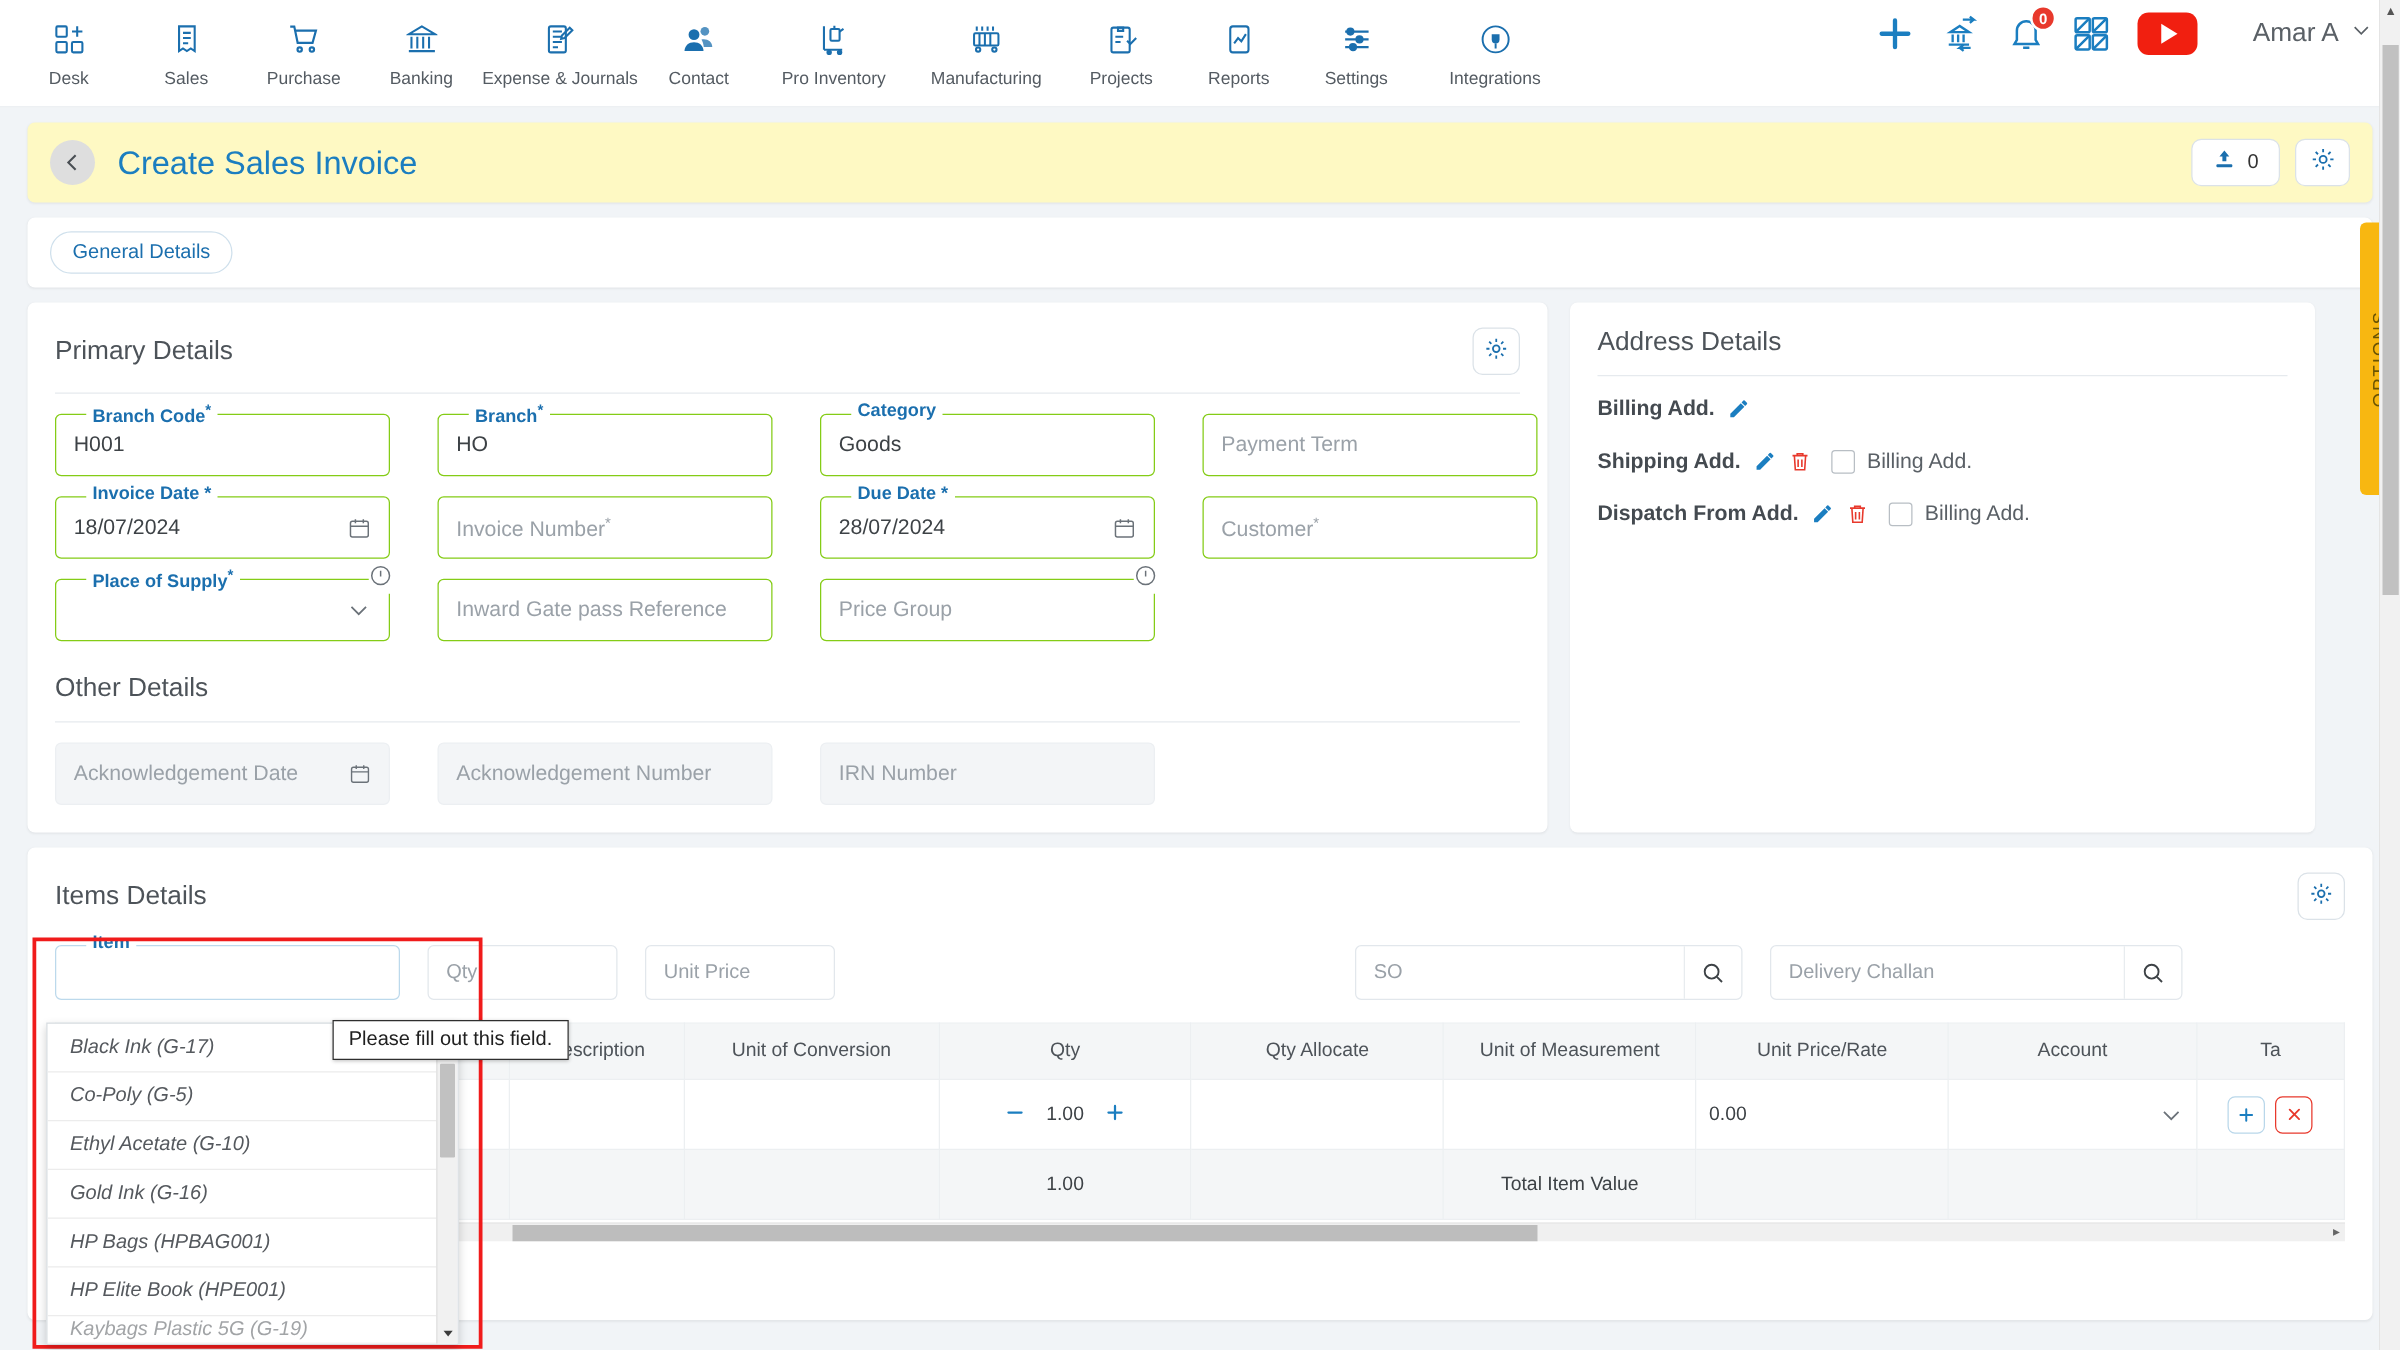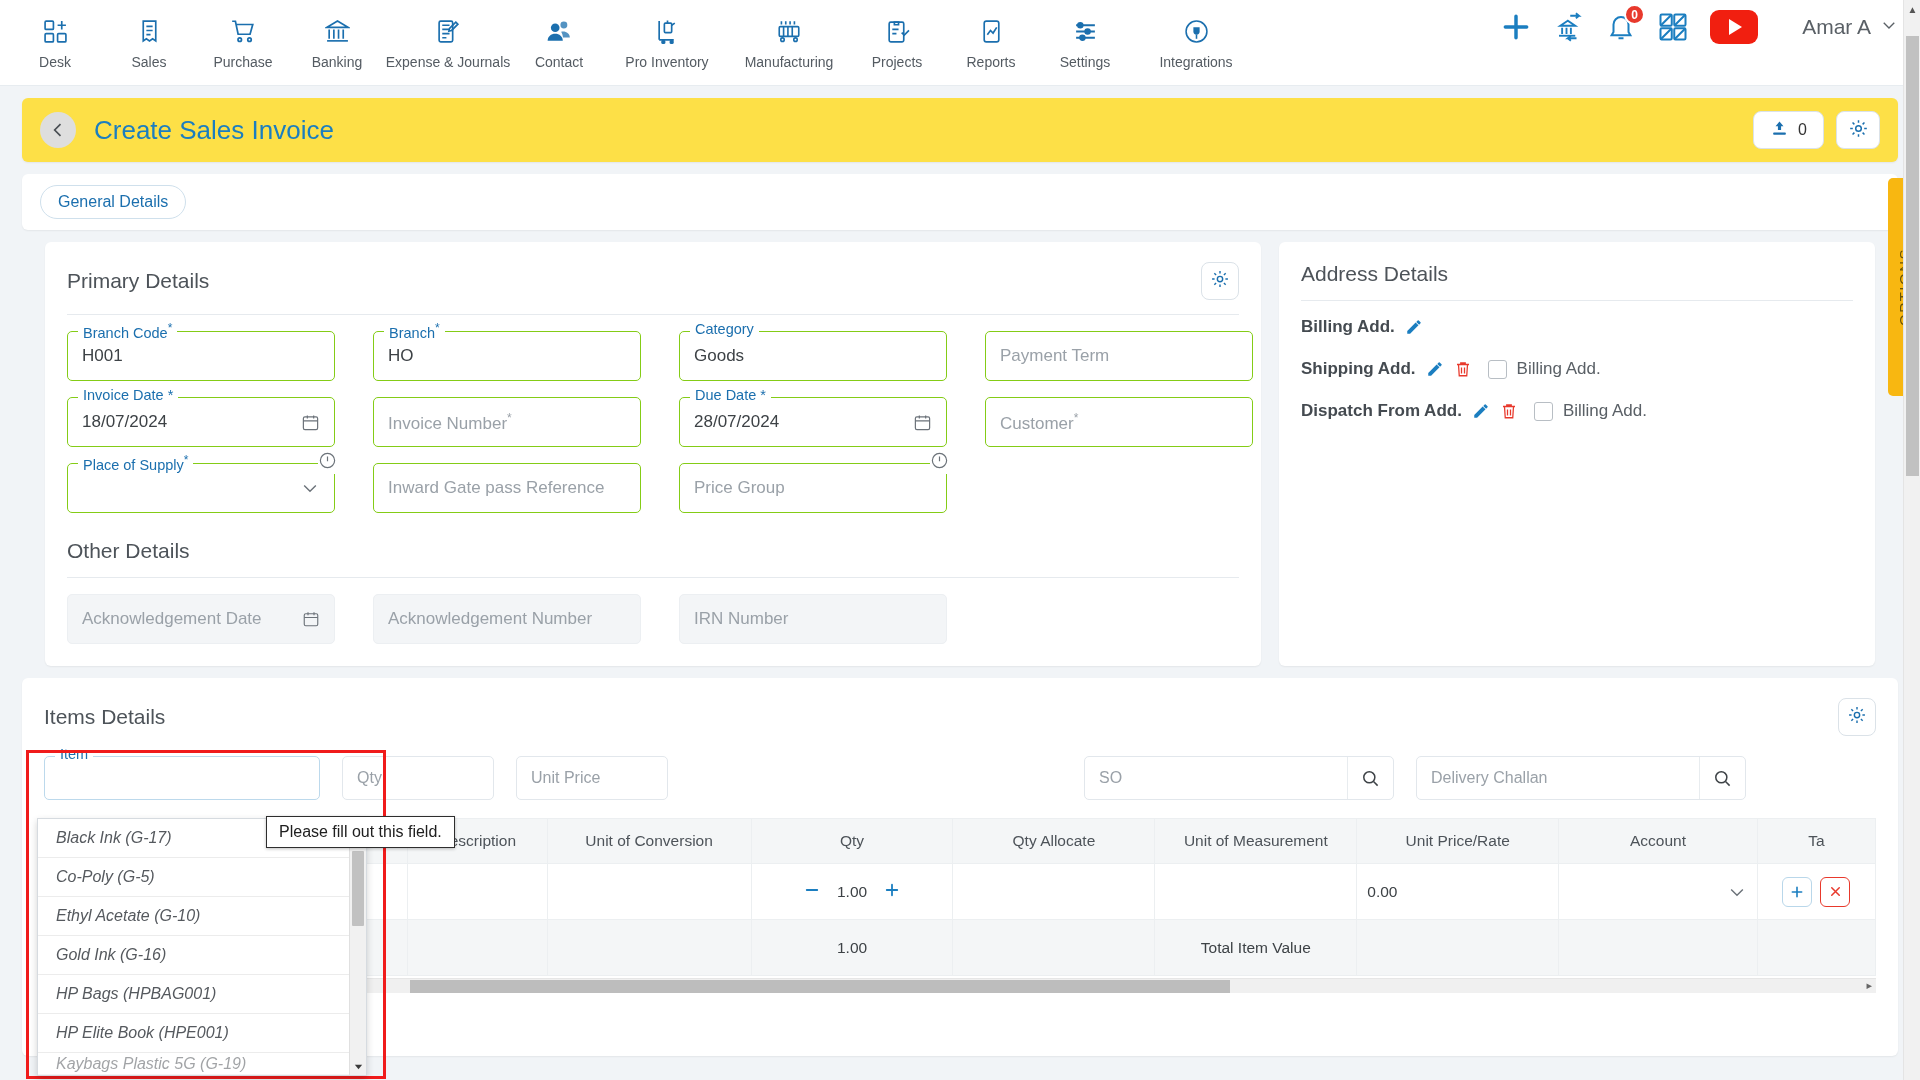--- a/index.html
+++ b/index.html
@@ -52,21 +52,21 @@
   }
   .yt .tri { width: 0; height: 0; border-left: 13px solid #fff; border-top: 8px solid transparent; border-bottom: 8px solid transparent; margin-left: 3px;}
   .user {
     display: flex; align-items: center; gap: 9px; margin-left: 22px; cursor: pointer;
     font-size: 21px; color: #5a6066;
   }
 
   
   .page-head {
     margin: 12px 22px 0 22px;
-    background: #fde047;
+    background: #fef9c3;
     border-radius: 6px;
     height: 64px;
     display: flex; align-items: center;
     padding: 0 18px;
     box-shadow: 0 1px 2px rgba(0,0,0,.06);
   }
   .back-btn {
     width: 36px; height: 36px; border-radius: 50%;
     background: #dedede; display: flex; align-items: center; justify-content: center;
     cursor: pointer;
@@ -93,21 +93,21 @@
     padding: 0 18px;
     box-shadow: 0 1px 2px rgba(0,0,0,.06);
   }
   .tabpill {
     border: 1px solid #cfe0ec; border-radius: 18px;
     padding: 7px 17px; font-size: 16px; color: #1b6fae;
     cursor: pointer; background: #fff;
   }
 
   
-  .content { display: flex; gap: 18px; margin: 12px 22px 0 22px; justify-content: center; }
+  .content { display: flex; gap: 18px; margin: 12px 22px 0 22px; }
   .card {
     background: #fff; border-radius: 6px;
     box-shadow: 0 1px 2px rgba(0,0,0,.06);
   }
   .left-card { width: 1216px; padding: 20px 22px 22px 22px; }
   .right-card { width: 596px; padding: 20px 22px; }
 
   .sec-head { display: flex; align-items: center; }
   .sec-title { font-size: 21px; color: #4d5359; font-weight: 400; }
   .gear-btn {
@@ -124,23 +124,23 @@
   .fbox {
     position: absolute; inset: 0;
     border: 1px solid #84cc16; border-radius: 5px;
     display: flex; align-items: center; padding: 0 14px;
     font-size: 17px; color: #3d4246; background: #fff;
   }
   .fbox.filled { color: #3d4246; }
   .fbox.ph { color: #9aa1a8; }
   .fbox.grey { background: #f3f5f7; border-color: #eceff2; }
   .flabel {
-    position: absolute; top: -10px; left: 11px;
+    position: absolute; top: -10px; left: 25px;
     background: #fff; padding: 0 5px;
-    font-size: 14.5px; color: #1b6fae; font-weight: normal;
+    font-size: 14.5px; color: #1b6fae; font-weight: bold;
     z-index: 2; white-space: nowrap;
   }
   .flabel .req { color: #1b6fae; }
   .inner-ph { color: #9aa1a8; font-size: 17px; }
   .inner-ph .req { color: #9aa1a8; font-size: 12px; vertical-align: super; }
   .f-ico { margin-left: auto; color: #6b7279; display: flex; align-items: center; }
   .info-ico {
     position: absolute; right: -2px; top: -12px; z-index: 3;
     color: #6b7279; background: #fff;
   }

